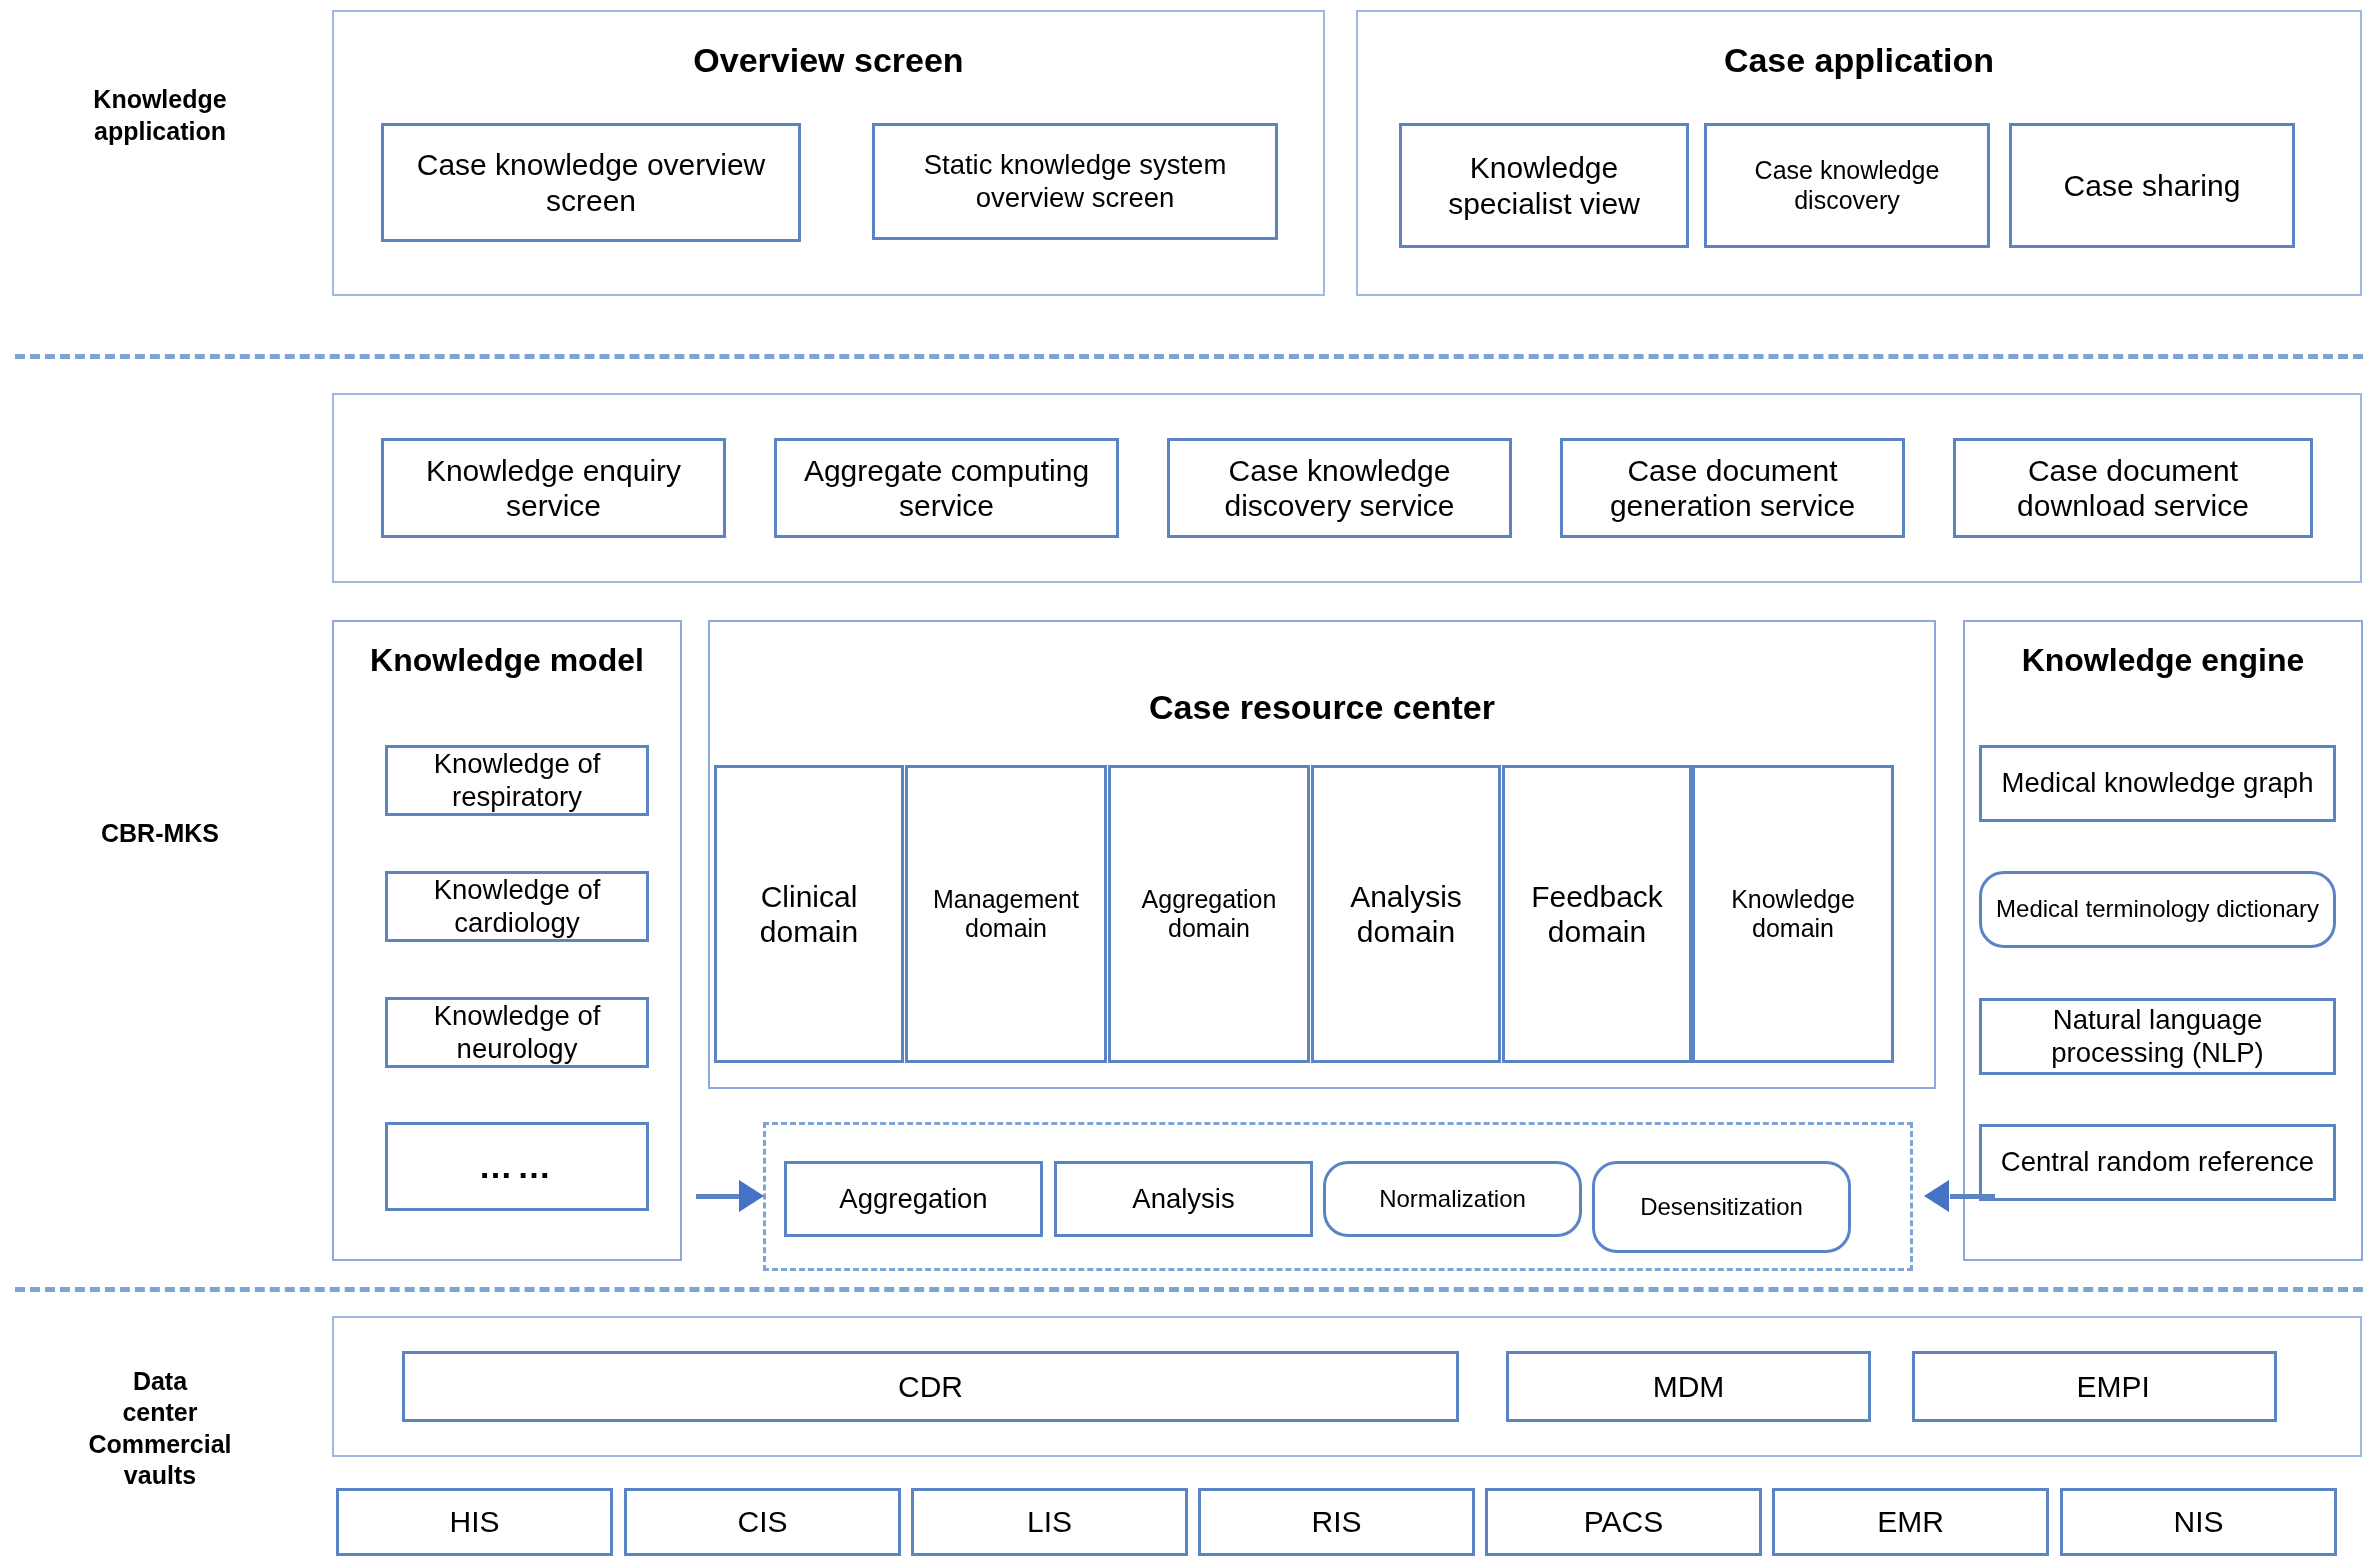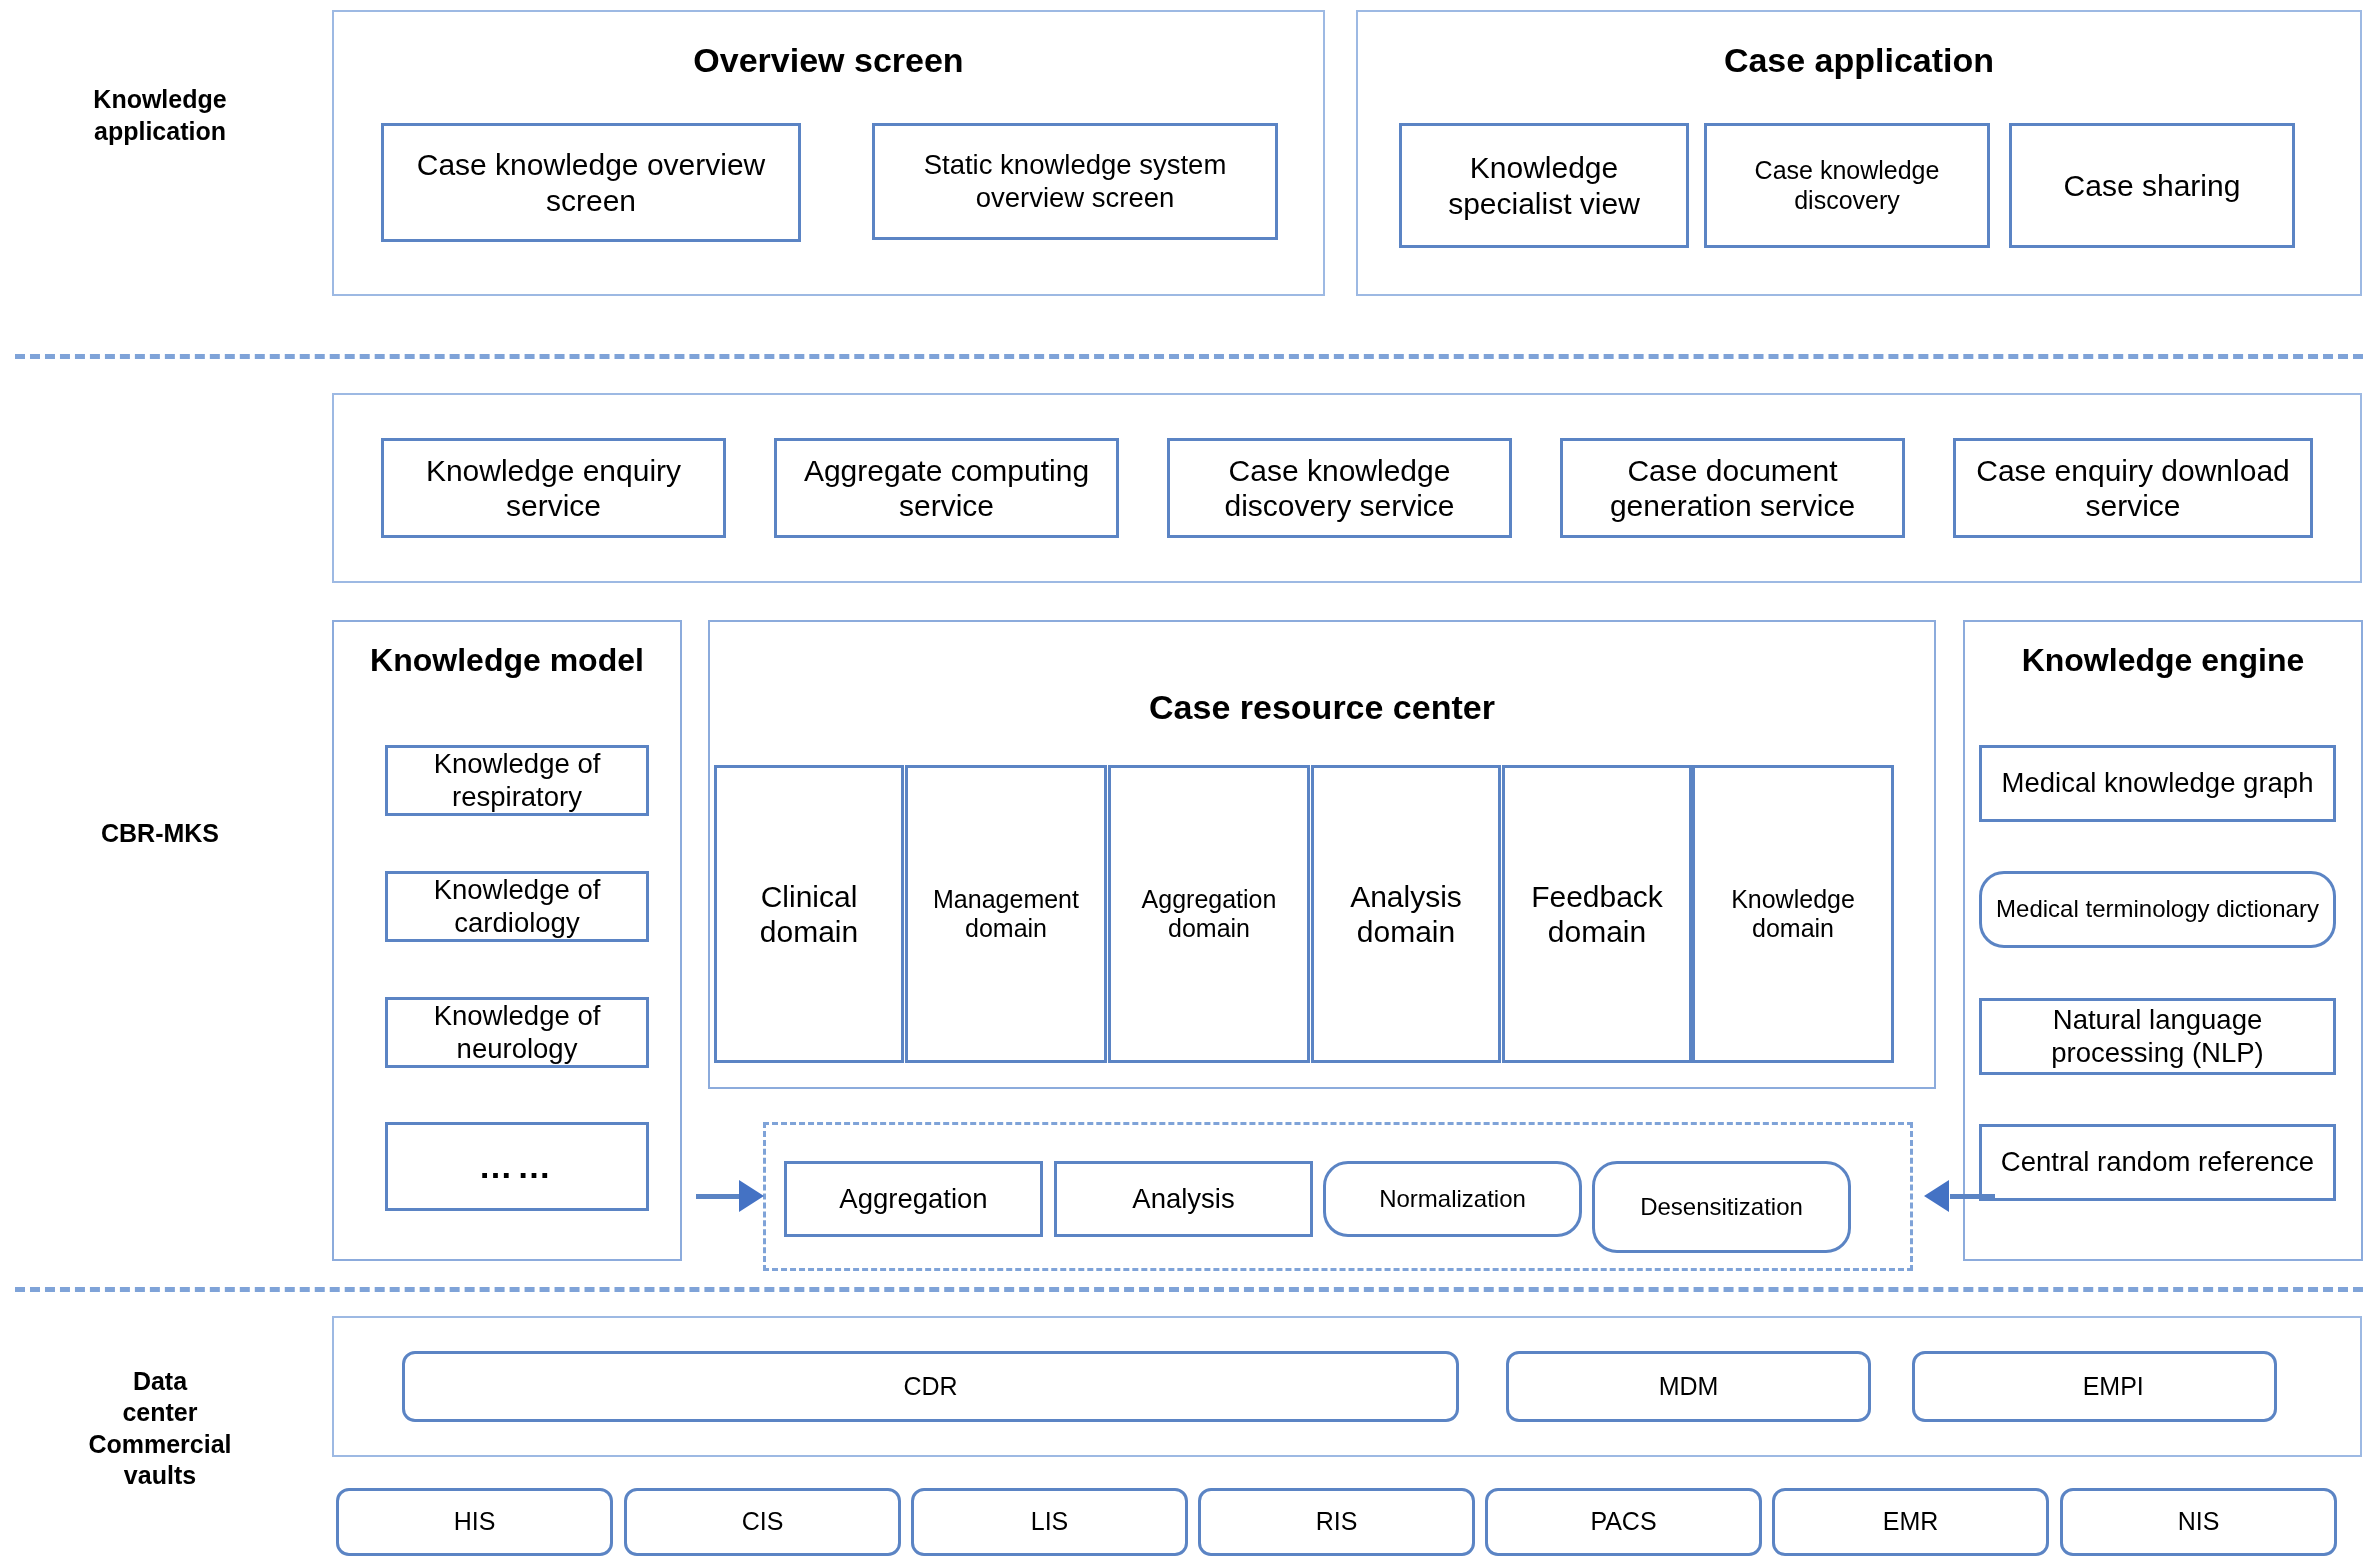--- a/index.html
+++ b/index.html
@@ -54,21 +54,21 @@
     font-weight:bold;
     font-size:32px;
     line-height:1.18;
   }
 
   
   .t40{font-size:30px;}
   .t37{font-size:27.5px;}
   .t34{font-size:25px;}
   .t32{font-size:24px;border-radius:25px;}
-  .t42{font-size:25px;border-radius:13px;}
+  .t42{font-size:30px;}
 
   
   .hsep{
     height:0;
     border-top:5.2px dashed #7FA3D8;
   }
 
   
   .hline{background:#5B84C4;height:4.5px;}
   .arrow-r{
@@ -112,21 +112,21 @@
 <div class="abs leaf t40" style="left:2009px;top:123px;width:286px;height:125px;">Case sharing</div>
 
 <div class="abs hsep" style="left:15px;top:354px;width:2348px;"></div>
 
 <div class="abs outer" style="left:332px;top:393px;width:2030px;height:190px;"></div>
 
 <div class="abs leaf t40" style="left:381px;top:438px;width:345px;height:100px;">Knowledge enquiry service</div>
 <div class="abs leaf t40" style="left:774px;top:438px;width:345px;height:100px;">Aggregate computing service</div>
 <div class="abs leaf t40" style="left:1167px;top:438px;width:345px;height:100px;">Case knowledge discovery service</div>
 <div class="abs leaf t40" style="left:1560px;top:438px;width:345px;height:100px;">Case document generation service</div>
-<div class="abs leaf t40" style="left:1953px;top:438px;width:360px;height:100px;">Case enquiry download service</div>
+<div class="abs leaf t40" style="left:1953px;top:438px;width:360px;height:100px;">Case document download service</div>
 
 <div class="abs group" style="left:332px;top:620px;width:350px;height:641px;"></div>
 <div class="abs grouptitle-sm" style="left:332px;top:642px;width:350px;">Knowledge model</div>
 <div class="abs leaf t37" style="left:385px;top:745px;width:264px;height:71px;">Knowledge of respiratory</div>
 <div class="abs leaf t37" style="left:385px;top:871px;width:264px;height:71px;">Knowledge of cardiology</div>
 <div class="abs leaf t37" style="left:385px;top:997px;width:264px;height:71px;">Knowledge of neurology</div>
 <div class="abs leaf dots" style="left:385px;top:1122px;width:264px;height:89px;">……</div>
 
 <div class="abs group" style="left:708px;top:620px;width:1228px;height:469px;"></div>
 <div class="abs grouptitle" style="left:708px;top:688px;width:1228px;">Case resource center</div>

